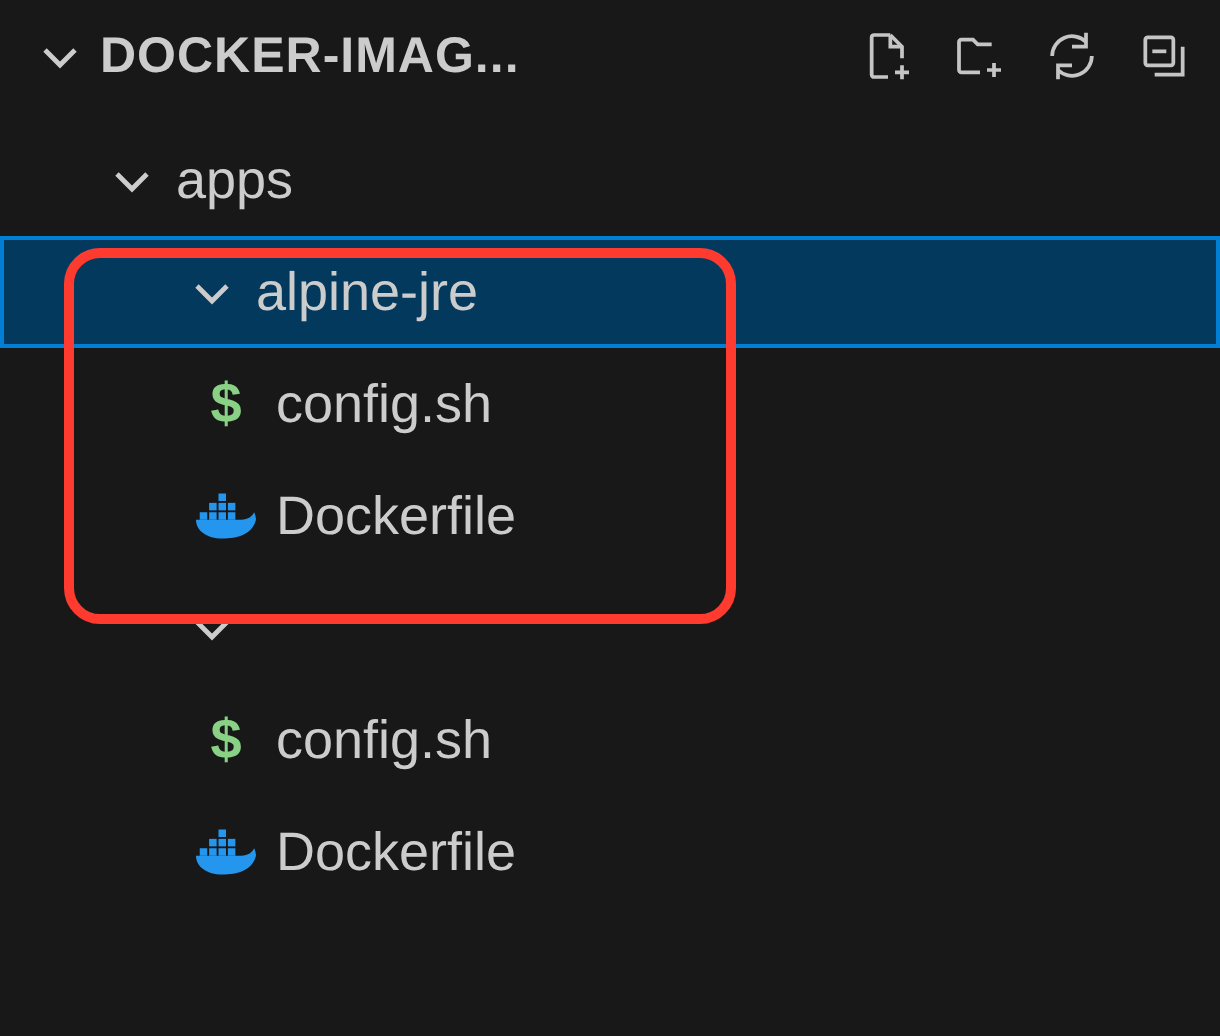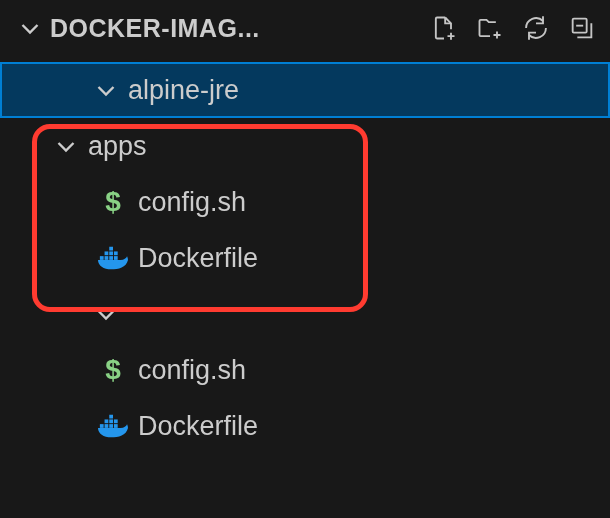--- a/index.html
+++ b/index.html
@@ -129,36 +129,36 @@
           <rect x="4" y="4" width="12" height="12" rx="1"></rect>
           <path d="M8 20h12V8"></path>
           <path d="M7 10h6"></path>
         </svg>
     </span>
   </div>
 </div>
 
 <div class="tree">
 
+  <div class="row depth1">
+    <span class="chevron">
+      <svg viewBox="0 0 16 16" fill="none" stroke="currentColor" stroke-width="1.6">
+          <path d="M3 6l5 5 5-5"></path>
+        </svg>
+    </span>
+    <span class="label">apps</span>
+  </div>
+
   <div class="row depth2 selected">
     <span class="chevron">
       <svg viewBox="0 0 16 16" fill="none" stroke="currentColor" stroke-width="1.6">
           <path d="M3 6l5 5 5-5"></path>
         </svg>
     </span>
     <span class="label">alpine-jre</span>
-  </div>
-
-  <div class="row depth1">
-    <span class="chevron">
-      <svg viewBox="0 0 16 16" fill="none" stroke="currentColor" stroke-width="1.6">
-          <path d="M3 6l5 5 5-5"></path>
-        </svg>
-    </span>
-    <span class="label">apps</span>
   </div>
 
   <div class="row depth3">
     <span class="file-icon shell">$</span>
     <span class="label">config.sh</span>
   </div>
 
   <div class="row depth3">
     <span class="file-icon docker">
       <svg viewBox="0 0 32 24">

